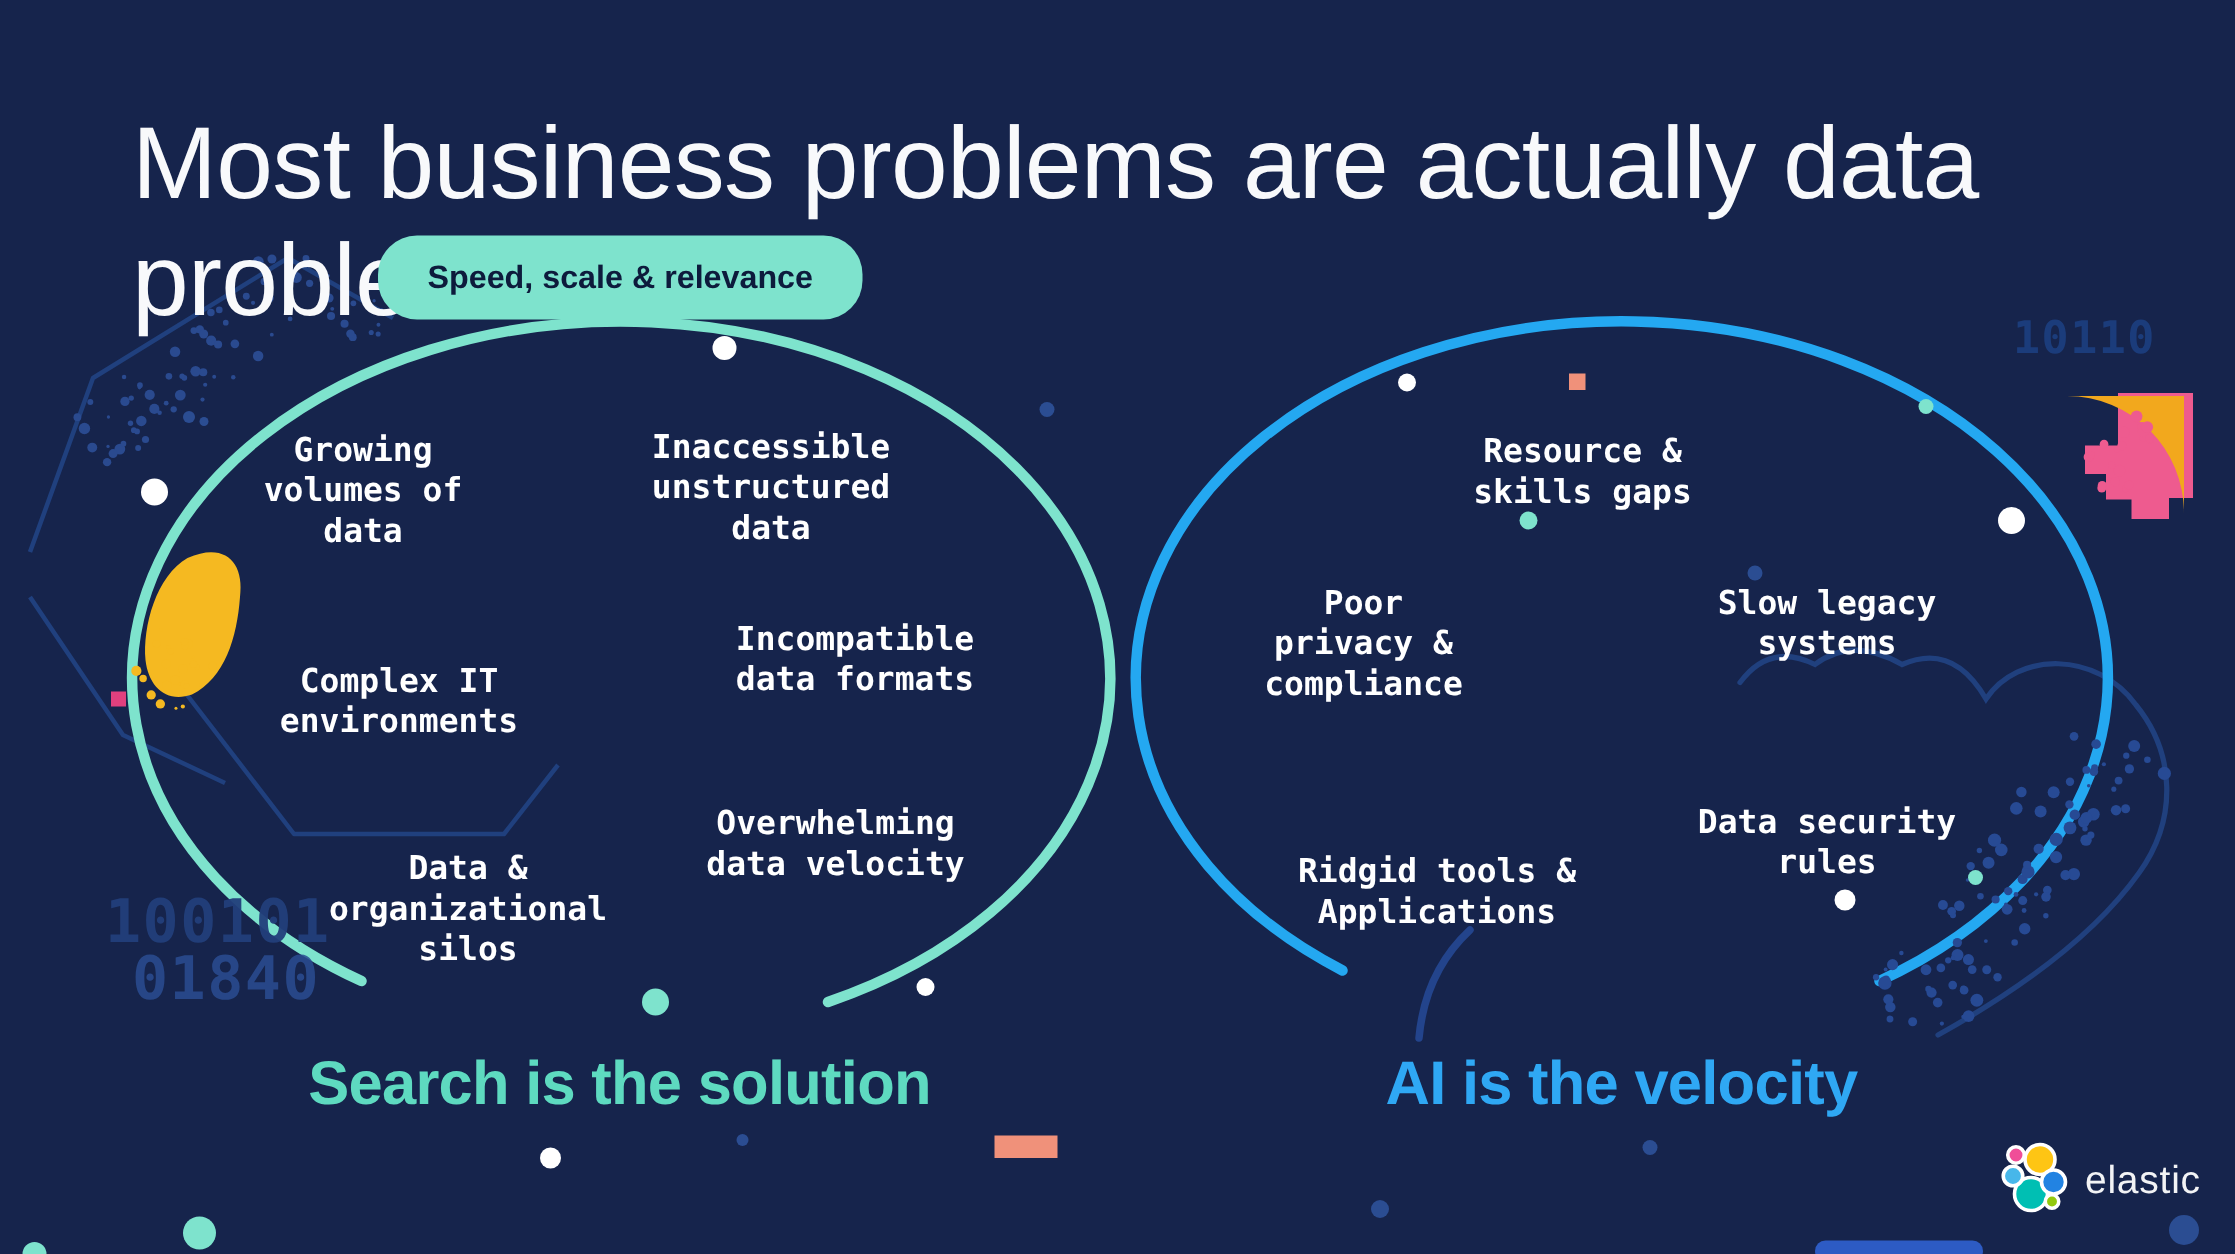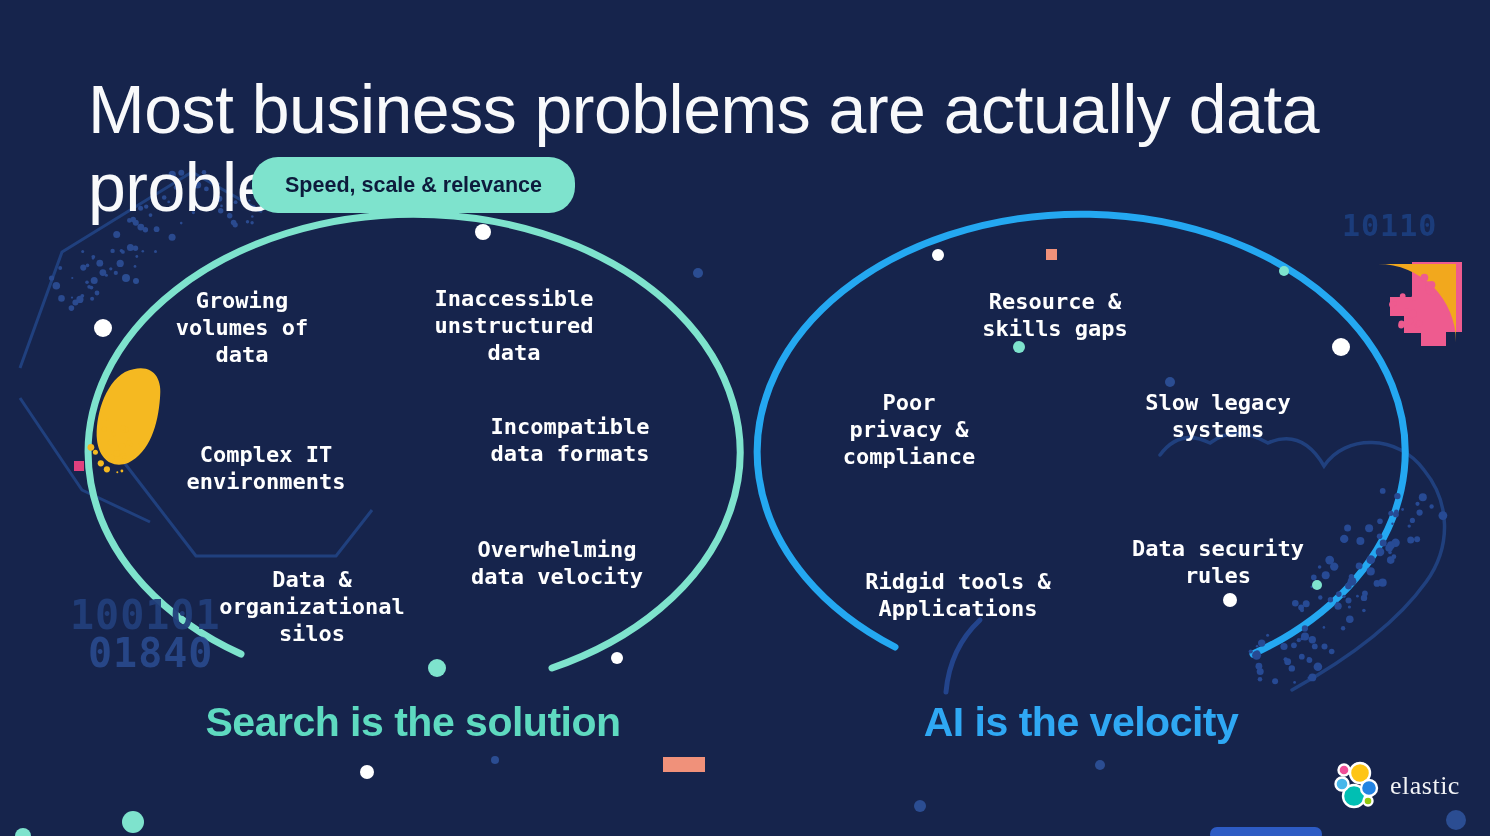--- a/index.html
+++ b/index.html
@@ -45,21 +45,21 @@
     letter-spacing:1px; opacity:0.95; white-space:nowrap;
   }
   .bin-tr{left:1342px; top:208px; font-size:30px; color:#1c3e7e;}
   .bin-bl1{left:70px;  top:592px; font-size:40px; color:#223f7b;}
   .bin-bl2{left:88px;  top:630px; font-size:40px; color:#2a4d92; opacity:0.85;}
 
   .logo{
     position:absolute; left:1333px; top:761px;
     display:flex; align-items:center; gap:9px;
   }
-  .logo-text{font-size:26px; font-weight:400; color:#f2f3f5; letter-spacing:0.5px;font-family:Liberation Serif, serif;}
+  .logo-text{font-size:26px; font-weight:400; color:#f2f3f5; letter-spacing:0.5px;}
 </style>
 </head>
 <body>
 
 <div id="slide" style="--bg: #16244c; --teal: #7ee3cd; --blue: #24a8f1; --tealtext: #5edac0; --bluetext: #2fa8f4; --pilltext: #0d1b3c; --decorblue: #20407e;">
 
   <svg id="decor" width="1490" height="836" viewBox="0 0 1490 836">
 
     <path class="hexline" d="M 192 172 L 62 252 L 20 368"></path>
     <path class="hexline" d="M 20 398 L 82 490 L 150 522"></path>

